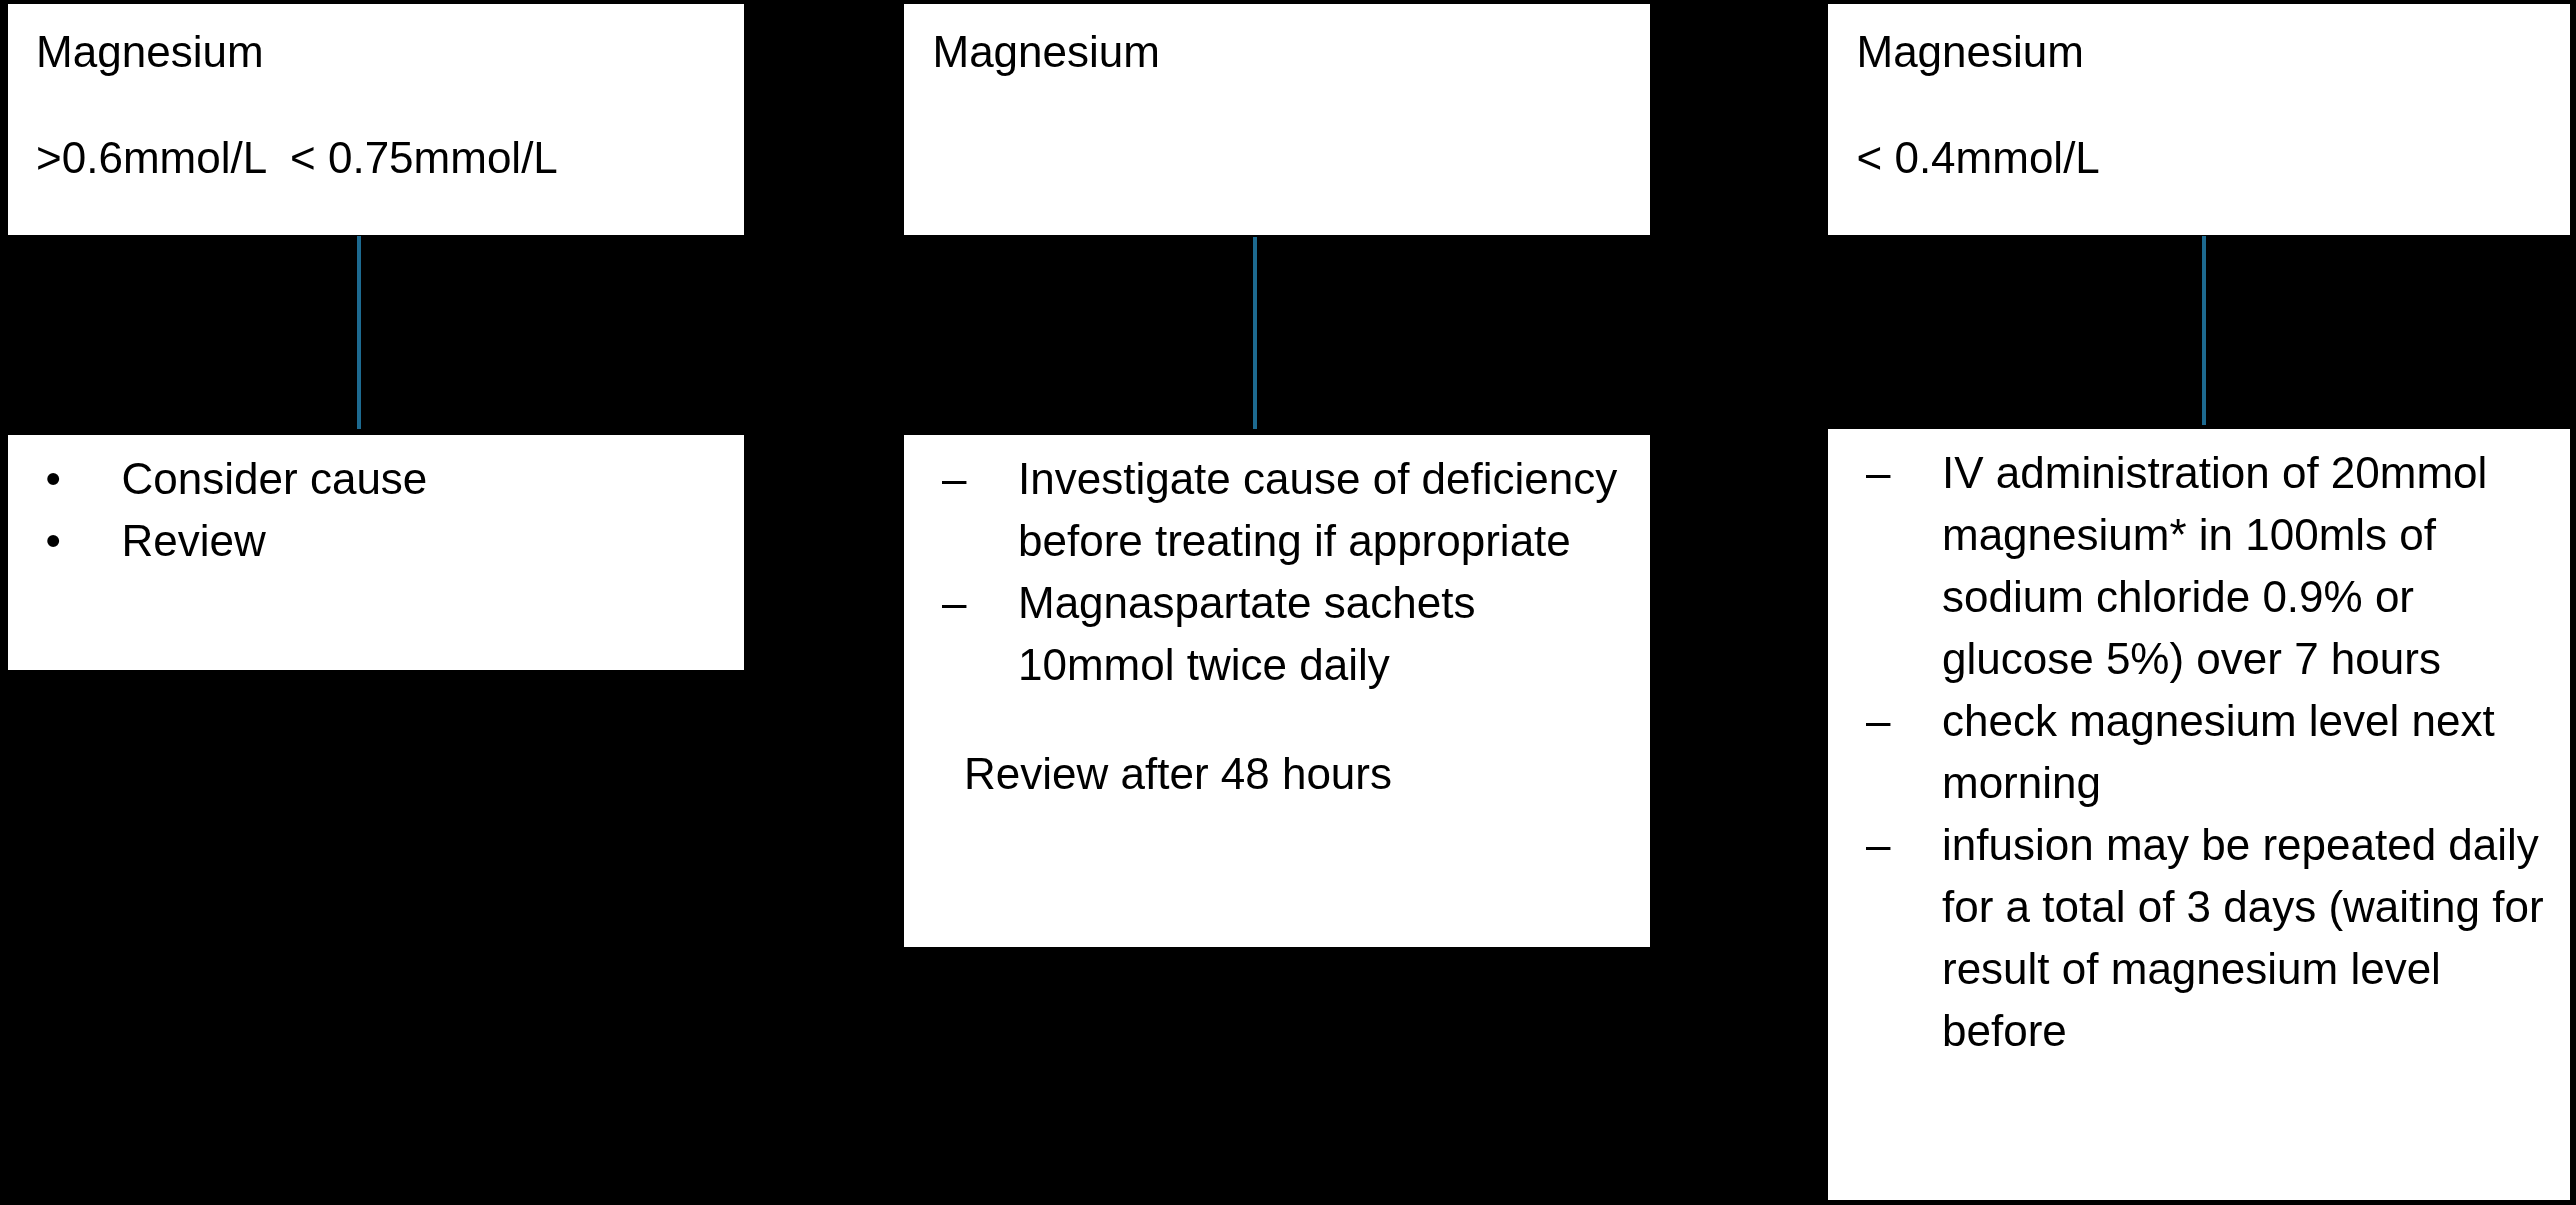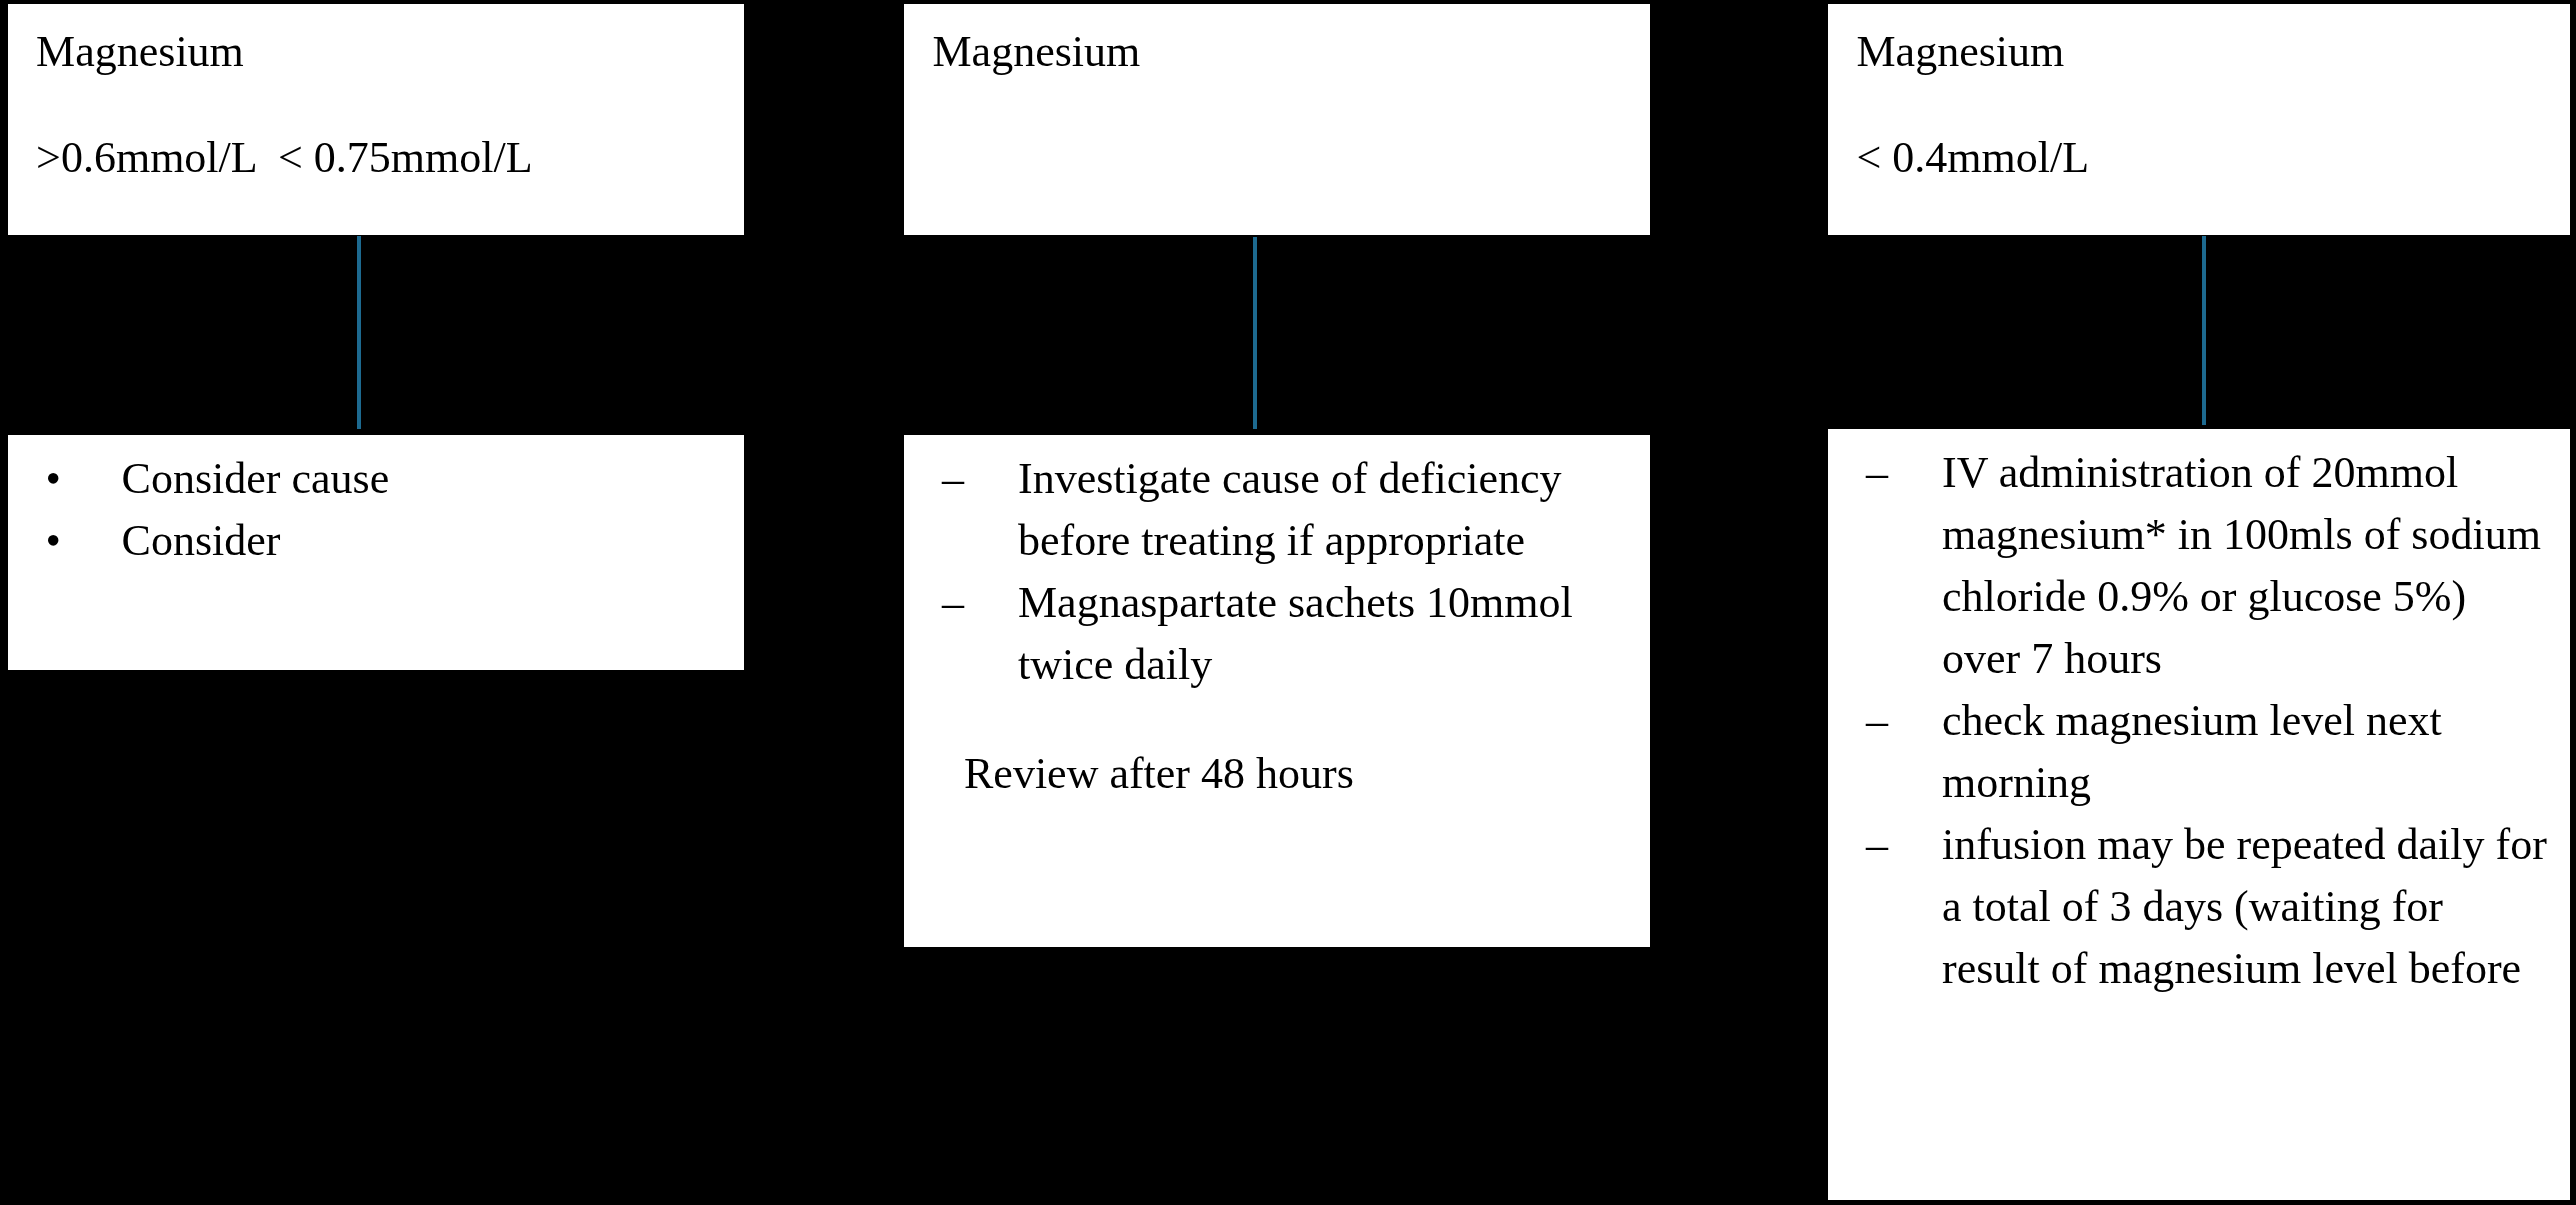--- a/index.html
+++ b/index.html
@@ -6,21 +6,21 @@
     margin: 0;
     padding: 0;
     background: #000000;
   }
   #stage {
     position: relative;
     width: 2576px;
     height: 1205px;
     background: #000000;
     overflow: hidden;
-    font-family: Liberation Serif, serif;
+    font-family: Liberation Sans, sans-serif;
     color: #000000;
   }
   .box {
     position: absolute;
     background: #ffffff;
     font-size: 44px;
     line-height: 62px;
     color: #000000;
     box-sizing: border-box;
   }
@@ -70,21 +70,21 @@
       <div class="level-range">&gt;0.6mmol/L  &lt; 0.75mmol/L</div>
     </div>
     <div class="connector" style="left: 357px; top: 236px; height: 193px; background: rgb(29, 106, 144);"></div>
     <div class="box action-box" style="left: 7.6px; top: 435px; width: 736px; height: 235px;">
       <div class="list-row">
         <span class="list-marker">•</span>
         <span class="list-text">Consider cause</span>
       </div>
       <div class="list-row">
         <span class="list-marker">•</span>
-        <span class="list-text">Consider</span>
+        <span class="list-text">Review</span>
       </div>
     </div>
     <div class="box level-box" style="left: 904px; width: 746px;">
       <div class="level-title">Magnesium</div>
     </div>
     <div class="connector" style="left: 1253px; top: 237px; height: 192px; background: rgb(29, 106, 144);"></div>
     <div class="box action-box" style="left: 904px; top: 435px; width: 746px; height: 512px;">
       <div class="list-row">
         <span class="list-marker">–</span>
         <span class="list-text">Investigate cause of deficiency before treating if appropriate</span>

